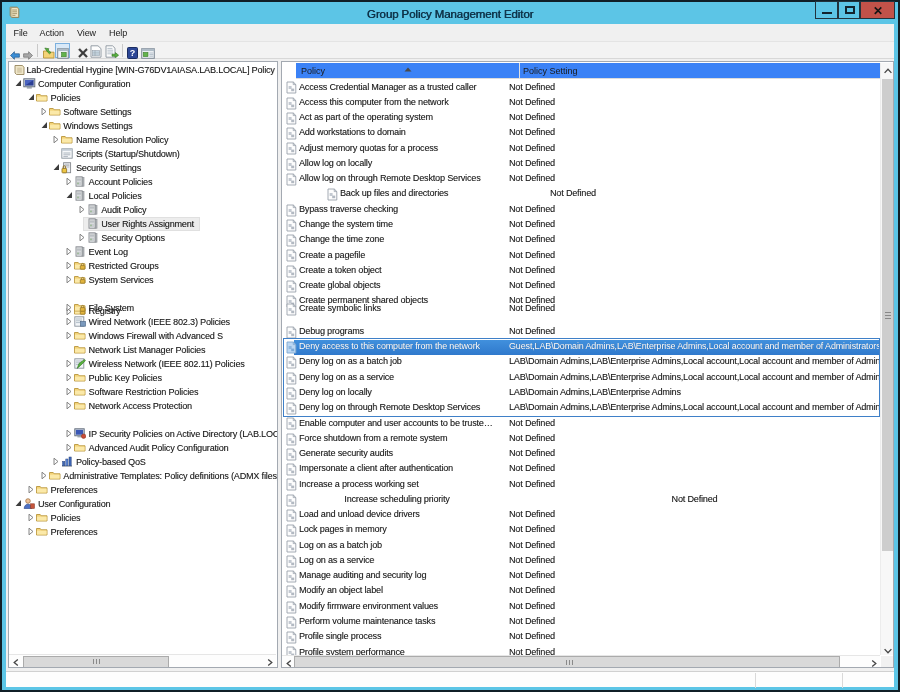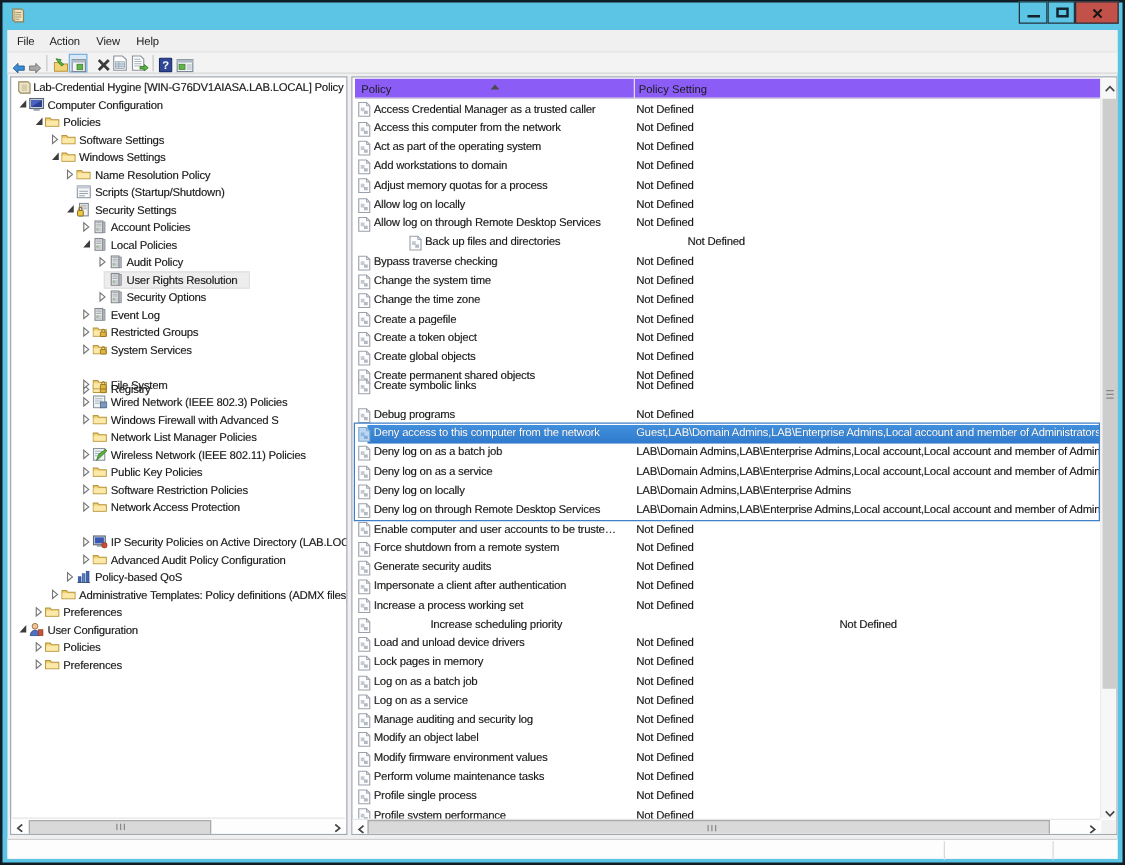--- a/index.html
+++ b/index.html
@@ -13,32 +13,33 @@
 .panel{position:absolute;background:#fff;border:1px solid #a3a9b1}
 .trow{position:absolute;height:14px;white-space:nowrap;overflow:hidden;font-size:9px;color:#1b1b1b;letter-spacing:-0.15px;text-shadow:0.3px 0 0 rgba(30,30,30,0.4)}
 .trow .lbl{position:absolute;top:2px}
 .ticon{position:absolute;top:1px}
 .ttri{position:absolute;top:2.5px}
 .lrow{position:absolute;left:1px;width:597px;height:15.27px;overflow:hidden;font-size:9px;color:#1b1b1b;letter-spacing:-0.15px;white-space:nowrap;text-shadow:0.3px 0 0 rgba(30,30,30,0.4)}
 .lrow .nm{position:absolute;left:16px;top:1.2px;width:196px;overflow:hidden;white-space:nowrap}
 .ell{text-overflow:ellipsis}
 .lrow .st{position:absolute;left:226px;top:1.2px;width:371px;overflow:hidden;white-space:nowrap}
 .lrow .ic{position:absolute;left:3px;top:1.0px}
-.hdr{position:absolute;left:2px;top:1px;width:597px;height:16px;background:#8b5cf6;border-bottom:1px solid #dcdcdc;font-size:9px;color:#1a1a1a}
+.hdr{position:absolute;left:14px;top:1px;width:597px;height:16px;background:#3b82f6;border-bottom:1px solid #dcdcdc;font-size:9px;color:#1a1a1a}
 .vline{position:absolute;width:1px;background:#e0e0e0}
 .chv svg{display:block}
 .status{position:absolute;background:#fdfdfd}
 </style></head><body>
 <div class="win">
     <div style="position:absolute;left:5px;top:4px"><svg width="13" height="14" viewBox="0 0 13 14" xmlns="http://www.w3.org/2000/svg">
         <path d="M3.2 1.2 L10.2 1.2 L11.8 2.8 L11.8 11.4 L4.8 11.4 L3.2 9.8 Z" fill="#efe4c2" stroke="#8e7f55" stroke-width="1"></path>
         <path d="M10.2 1.2 L11.8 2.8 L10.2 2.8 Z" fill="#c9bc90"></path>
         <path d="M5.4 4 h4.6 M5.4 5.8 h4.6 M5.4 7.6 h4.6 M5.4 9.4 h3" stroke="#a3946a" stroke-width="0.9"></path>
         <path d="M3.2 1.2 L4.8 2.8 L4.8 11.4" fill="none" stroke="#b4a87e" stroke-width="0.8"></path>
       </svg></div>
+    <div class="title">Group Policy Management Editor</div>
     <div class="btn" style="left:813px;width:23px;background:#5cc5e6">
       <div style="position:absolute;left:6px;top:10px;width:10px;height:2px;background:#13242e"></div>
     </div>
     <div class="btn" style="left:836px;width:22px;background:#5cc5e6">
       <div style="position:absolute;left:6px;top:4px;width:10px;height:8px;border:2px solid #13242e"></div>
     </div>
     <div class="btn" style="left:858px;width:35px;background:#c25249">
       <div style="position:absolute;left:12px;top:1.5px;font-size:12px;font-weight:700;color:#151515">✕</div>
     </div>
     <div class="client">
@@ -214,21 +215,21 @@
           <span class="lbl" style="left:92.2px">Audit Policy</span>
         </div>
         <div class="trow" style="left:0;top:154.5px;width:269px">
           <span class="ticon" style="left:77.7px"><svg width="11" height="11" viewBox="0 0 11 11" xmlns="http://www.w3.org/2000/svg">
               <rect x="2" y="0.8" width="6.2" height="9.4" fill="#e8eaec" stroke="#85898e" stroke-width="0.9"></rect>
               <rect x="8.2" y="1.6" width="1.8" height="8.6" fill="#b4b8bd" stroke="#85898e" stroke-width="0.6"></rect>
               <path d="M3 2 h4.2 M3 3.4 h4.2 M3 4.8 h4.2" stroke="#a9adb2" stroke-width="0.8"></path>
               <rect x="2.9" y="6" width="4.4" height="3.2" fill="#c9ccd0"></rect>
               <rect x="3.3" y="6.6" width="1.4" height="1.6" fill="#8fb586"></rect>
             </svg></span>
-          <span class="lbl" style="left:92.2px">User Rights Resolution</span>
+          <span class="lbl" style="left:92.2px">User Rights Assignment</span>
         </div>
         <div class="trow" style="left:0;top:168.5px;width:269px">
           <span class="ttri" style="left:69.5px"><svg width="6" height="9" viewBox="0 0 6 9" xmlns="http://www.w3.org/2000/svg">
               <path d="M1 1.2 L5 4.5 L1 7.8 Z" fill="#fdfdfd" stroke="#777777" stroke-width="0.9"></path>
             </svg></span>
           <span class="ticon" style="left:77.7px"><svg width="11" height="11" viewBox="0 0 11 11" xmlns="http://www.w3.org/2000/svg">
               <rect x="2" y="0.8" width="6.2" height="9.4" fill="#e8eaec" stroke="#85898e" stroke-width="0.9"></rect>
               <rect x="8.2" y="1.6" width="1.8" height="8.6" fill="#b4b8bd" stroke="#85898e" stroke-width="0.6"></rect>
               <path d="M3 2 h4.2 M3 3.4 h4.2 M3 4.8 h4.2" stroke="#a9adb2" stroke-width="0.8"></path>
               <rect x="2.9" y="6" width="4.4" height="3.2" fill="#c9ccd0"></rect>

